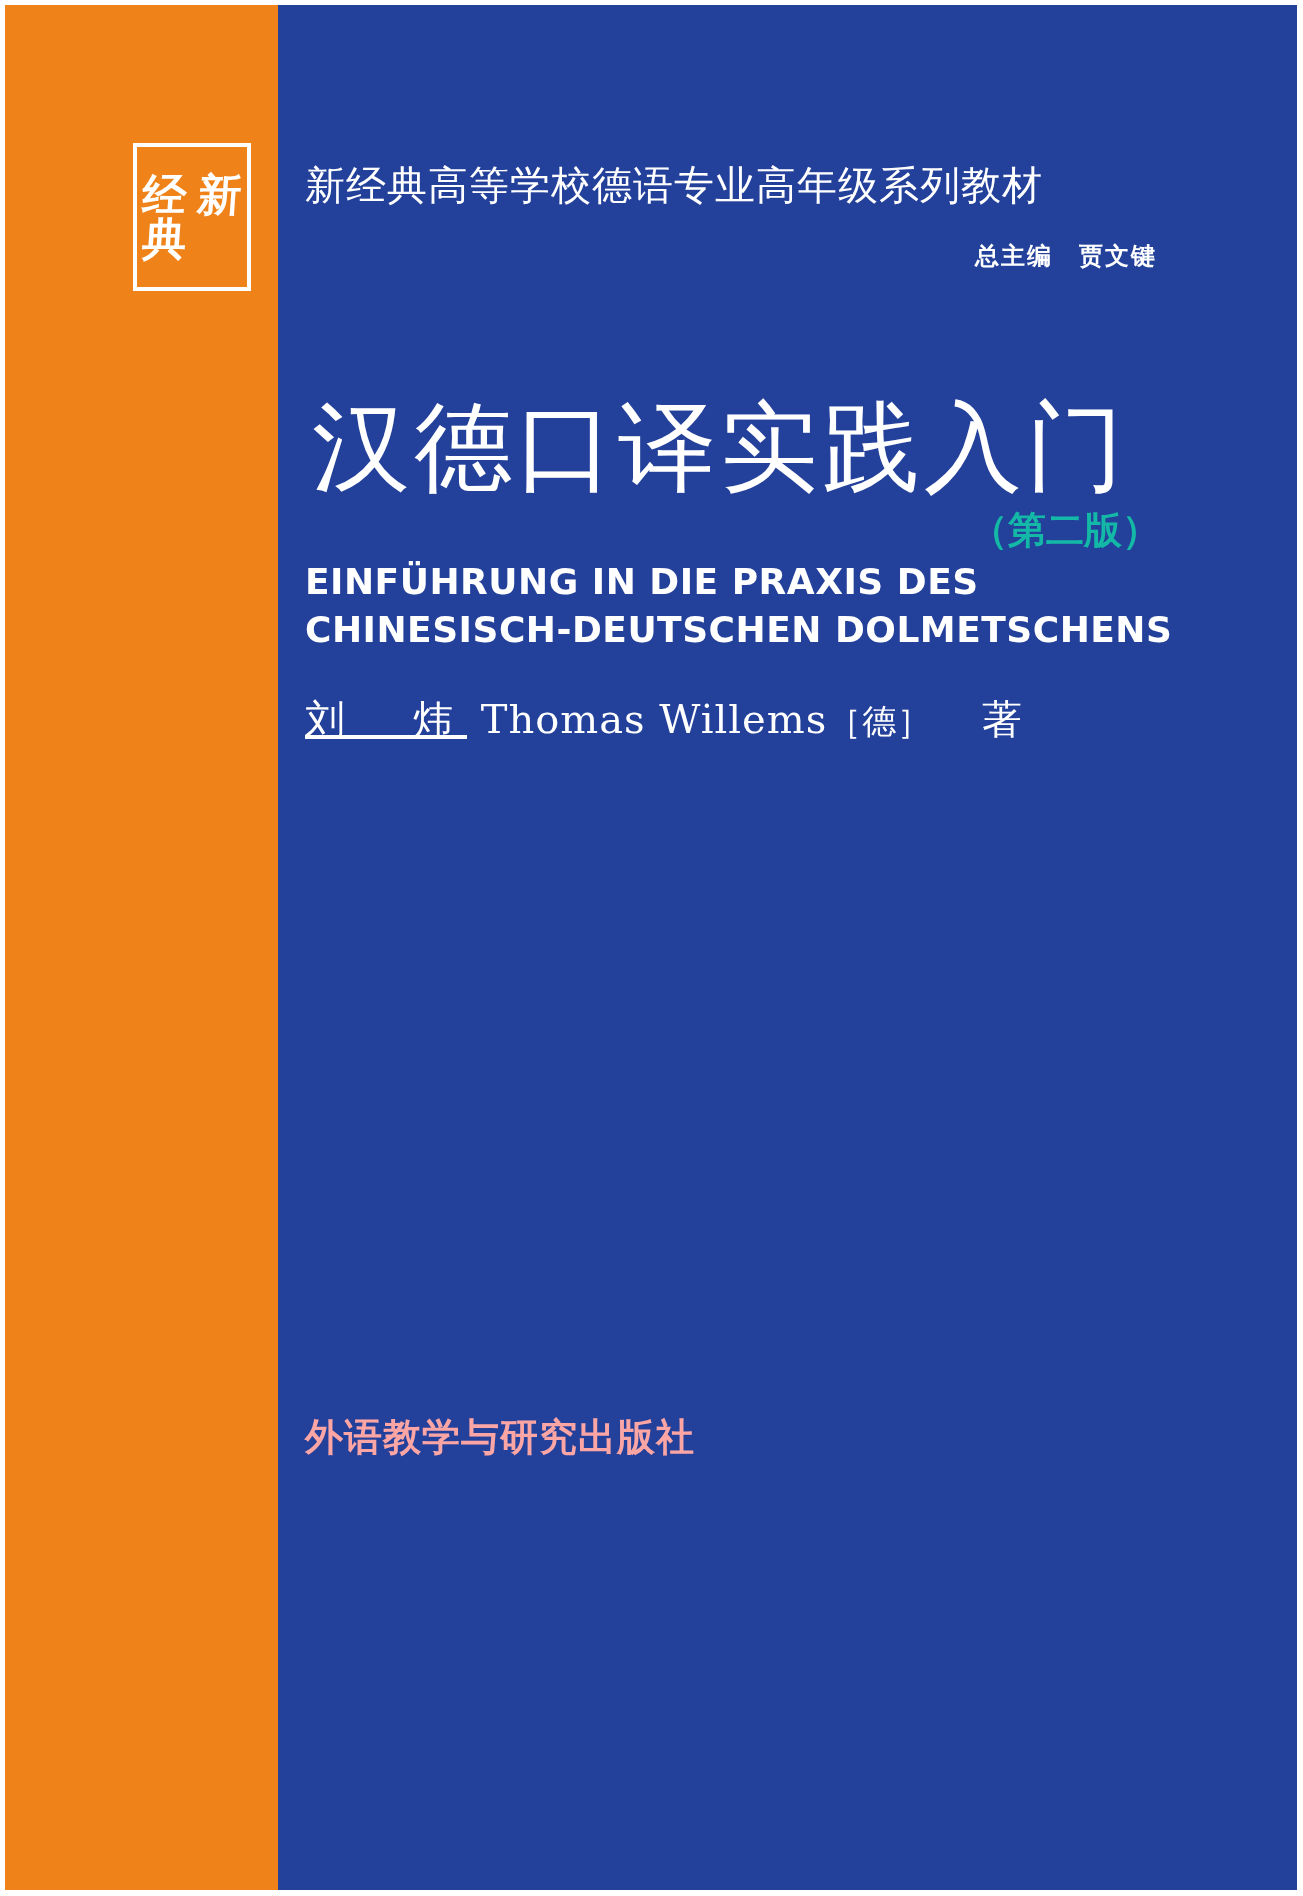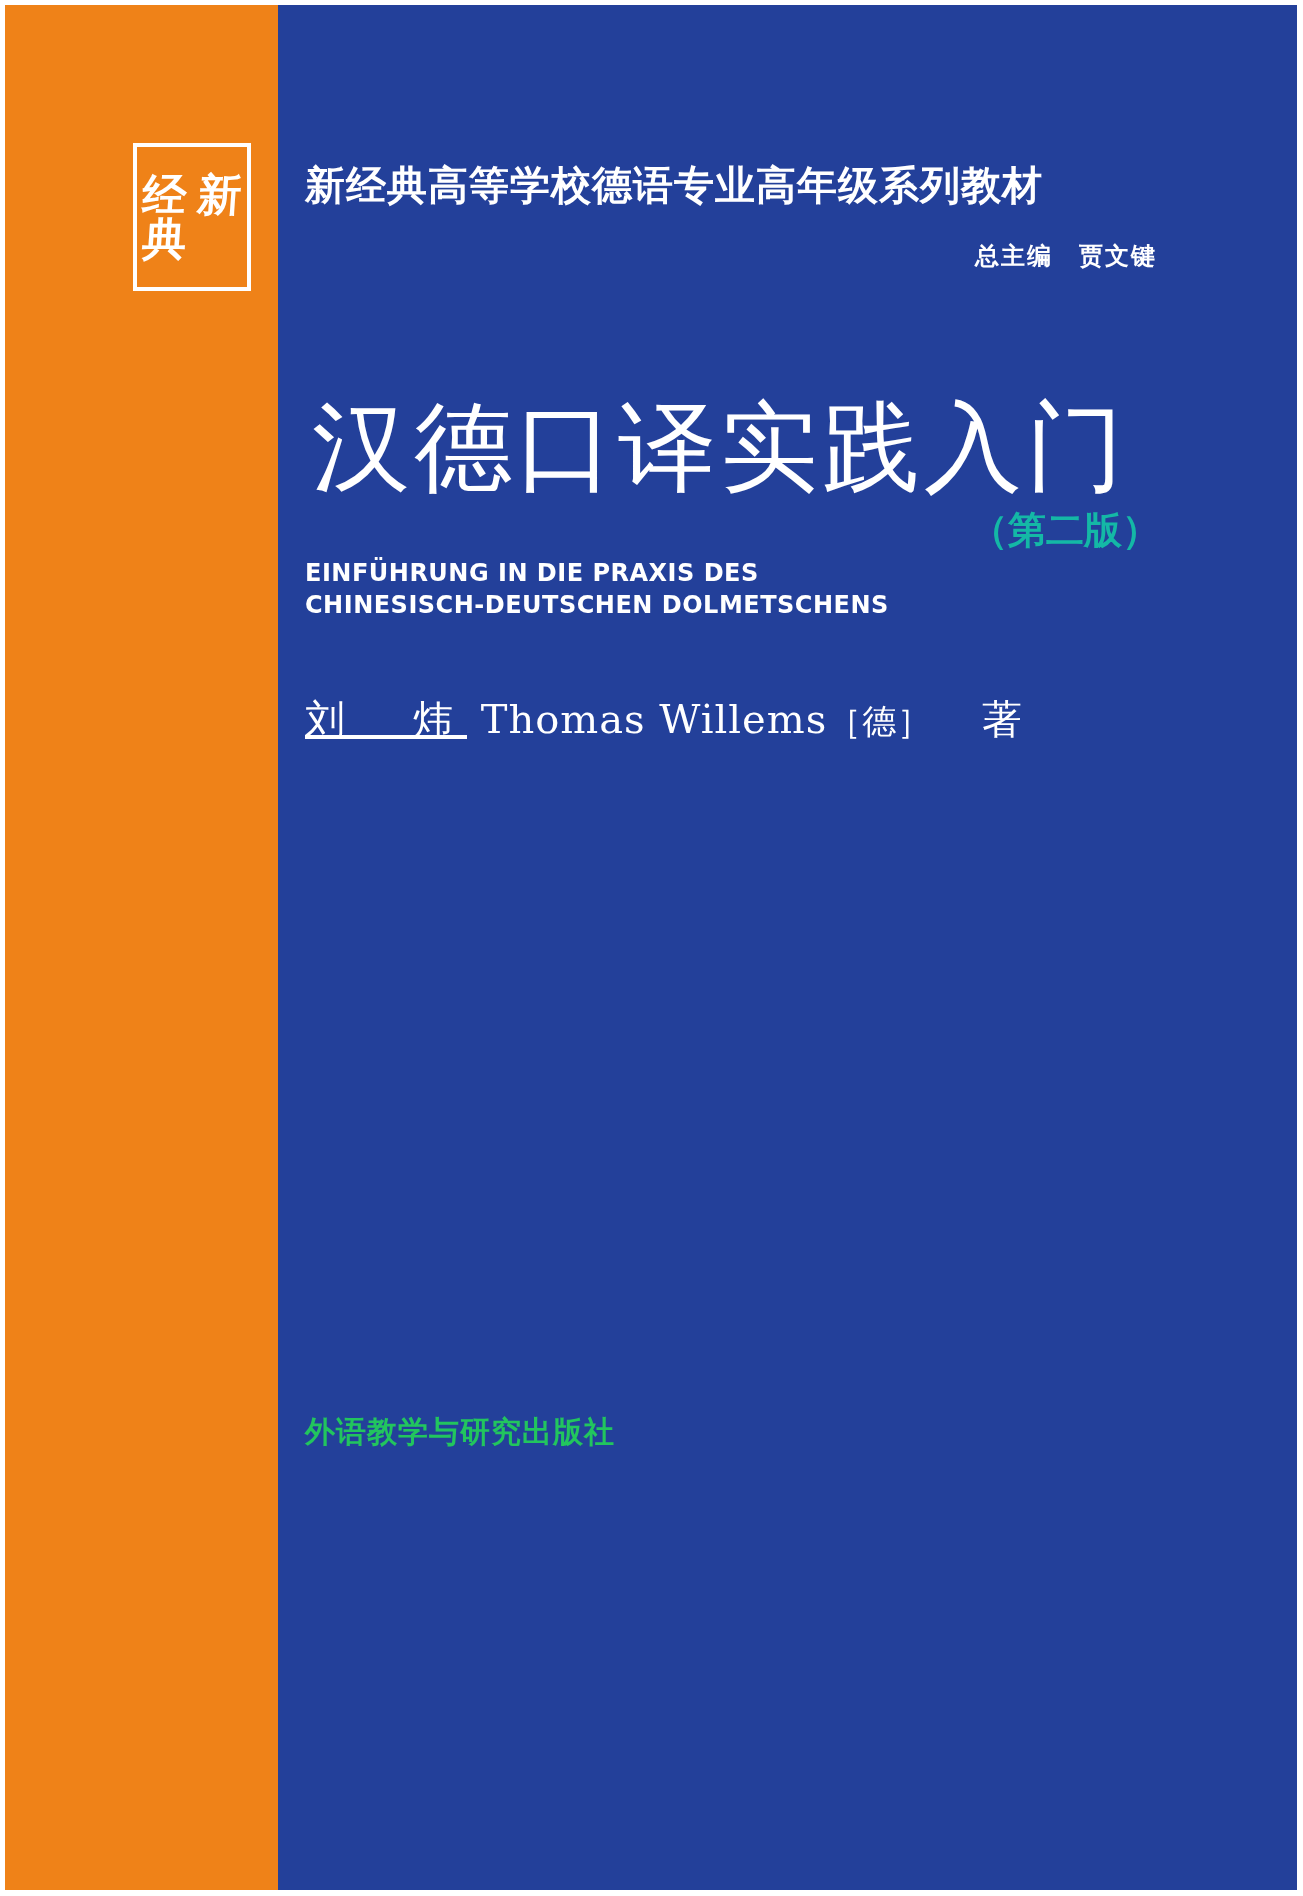--- a/index.html
+++ b/index.html
@@ -90,21 +90,21 @@
   }
 
   
   .series-line {
     position: absolute;
     left: 305px;
     top: 158px;
     width: 930px;
     color: #ffffff;
     font-size: 40px;
-    font-weight: 700;
+    font-weight: 400;
     letter-spacing: 1px;
     font-family: "DejaVu Sans", "Liberation Sans", sans-serif;
   }
   .editor-line {
     position: absolute;
     left: 305px;
     top: 240px;
     width: 930px;
     text-align: right;
     padding-right: 78px;
@@ -143,21 +143,21 @@
     font-family: "DejaVu Sans", "Liberation Sans", sans-serif;
   }
 
   
   .subtitle {
     position: absolute;
     left: 305px;
     top: 558px;
     width: 940px;
     color: #ffffff;
-    font-size: 24px;
+    font-size: 36px;
     font-weight: 700;
     line-height: 1.33;
     letter-spacing: 0.5px;
     font-family: "DejaVu Sans", "Liberation Sans", sans-serif;
   }
 
   
   .authors {
     position: absolute;
     left: 305px;
@@ -172,22 +172,22 @@
   .authors .latin-name { font-family: "DejaVu Serif", "Liberation Serif", serif; margin-top: 43px; }
   .authors .bracket { font-size: 34px; }
   .authors .role { margin-left: 36px; }
 
   
   .publisher {
     position: absolute;
     left: 305px;
     top: 1412px;
     width: 940px;
-    color: #22c55e;
-    font-size: 30px;
+    color: #fca5a5;
+    font-size: 38px;
     font-weight: 700;
     letter-spacing: 1px;
     font-family: "DejaVu Sans", "Liberation Sans", sans-serif;
   }
 </style>
 </head>
 <body>
 
 <div class="cover">
 

